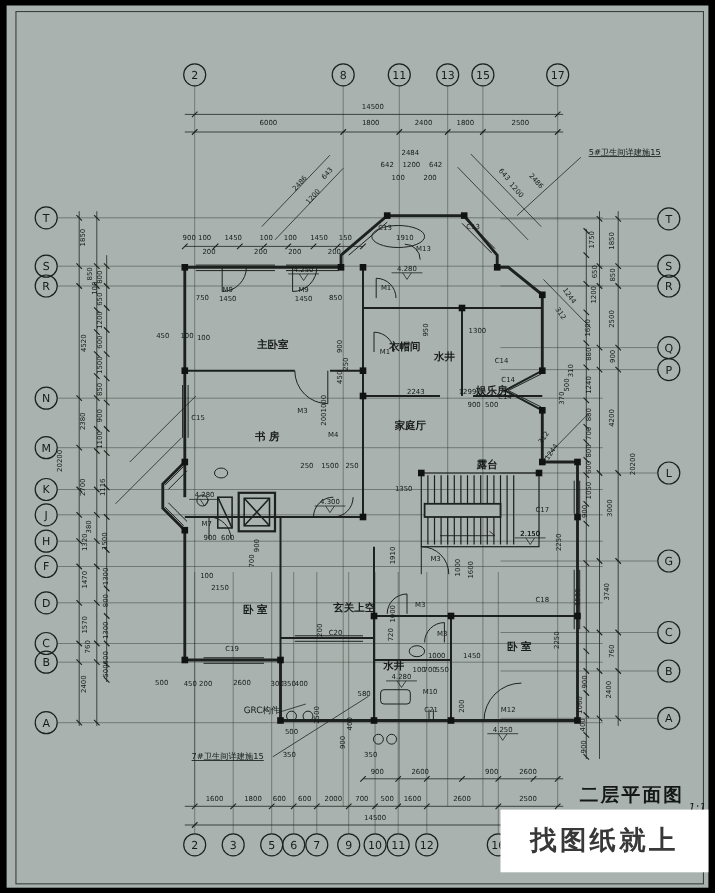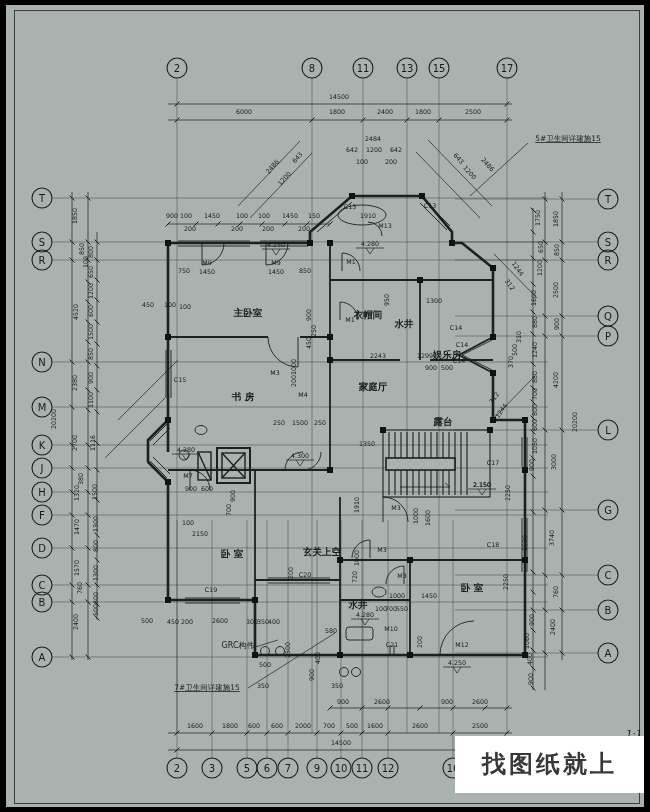--- a/index.html
+++ b/index.html
@@ -636,18 +636,19 @@
         <text x="373" y="390" font-size="9.5" text-anchor="middle" font-weight="bold">家庭厅</text>
         <text x="447" y="358" font-size="9.5" text-anchor="middle" font-weight="bold">娱乐房</text>
         <text x="443" y="425" font-size="9.5" text-anchor="middle" font-weight="bold">露台</text>
         <text x="232" y="557" font-size="9.5" text-anchor="middle" font-weight="bold">卧 室</text>
         <text x="322" y="555" font-size="9.5" text-anchor="middle" font-weight="bold">玄关上空</text>
         <text x="472" y="591" font-size="9.5" text-anchor="middle" font-weight="bold">卧 室</text>
         <text x="358" y="608" font-size="9.5" text-anchor="middle" font-weight="bold">水井</text>
       </g>
   </svg>
 
+  <div id="title-block">二层平面图</div>
   <div id="title-scale">1:1</div>
 
   <div id="watermark">
     <div class="wm1">找图纸就上</div>
   </div>
 </div>
 
 </body></html>

